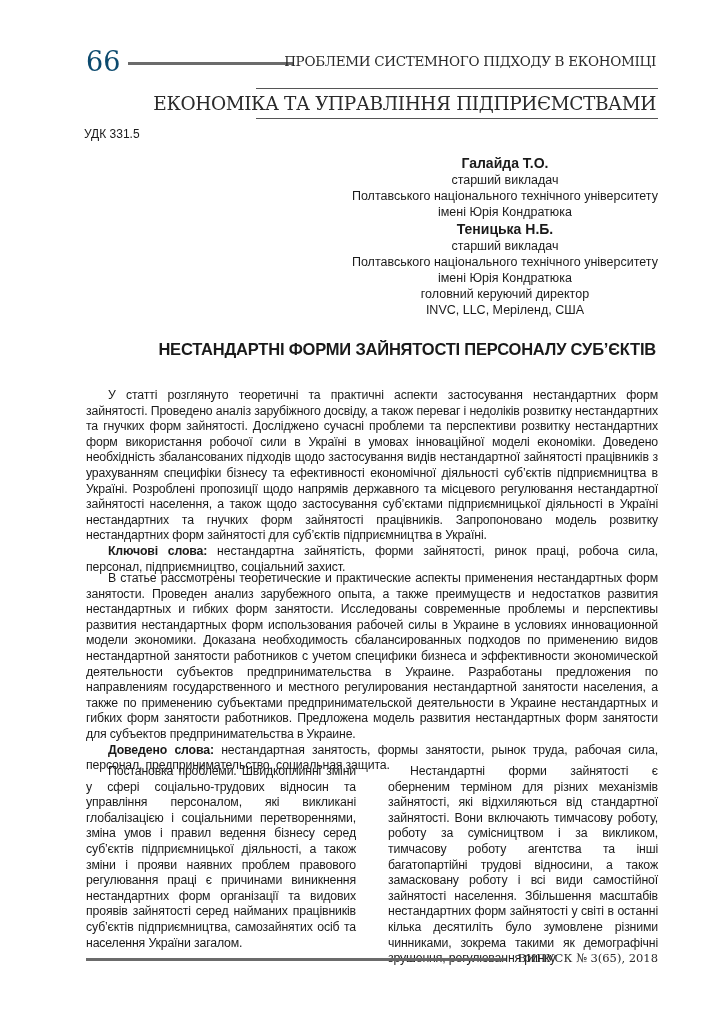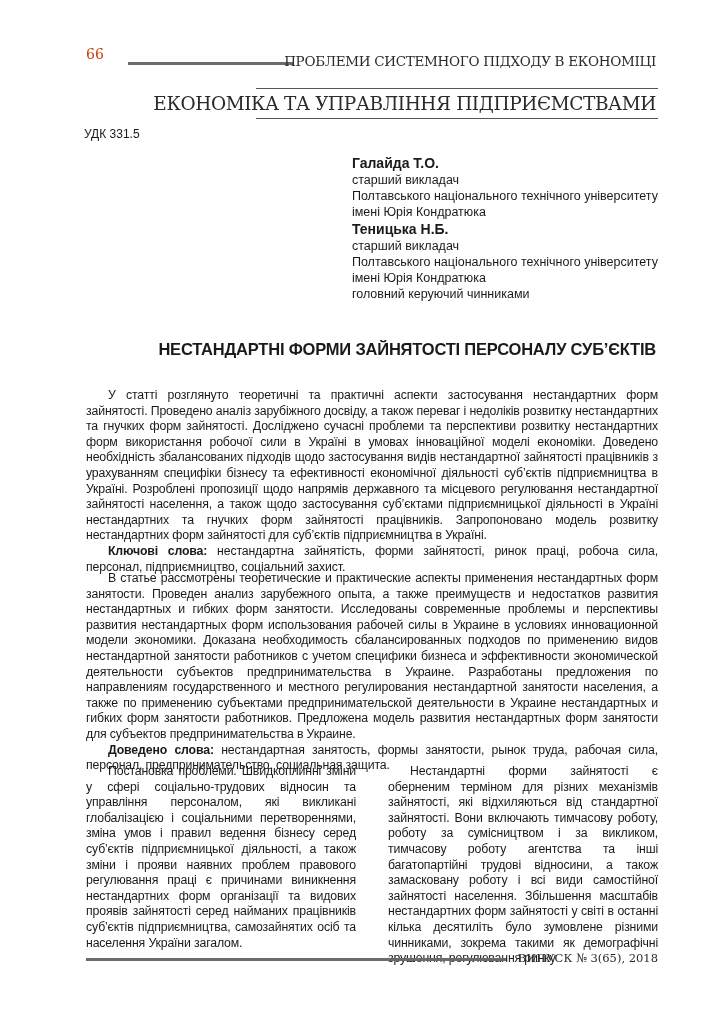--- a/index.html
+++ b/index.html
@@ -1,29 +1,29 @@
 <!DOCTYPE html>
 <html><head>
   <meta charset="utf-8">
   <style>
     html, body { margin: 0; padding: 0; background: #ffffff; }
     body { width: 724px; height: 1024px; position: relative; overflow: hidden; color: #1a1a1a; }
     .serif { font-family: "DejaVu Serif", "Liberation Serif", serif; }
     .sans { font-family: "Liberation Sans", "DejaVu Sans", sans-serif; }
 
-    #page-number { position: absolute; left: 86px; top: 46px; font-size: 14px; color: #c2410c; }
+    #page-number { position: absolute; left: 86px; top: 46px; font-size: 27px; color: #0c4a6e; }
     #header-rule-top { position: absolute; left: 128px; top: 62px; width: 165px; height: 3px; background: #6b6b6b; }
     #journal-title { position: absolute; right: 68px; top: 53px; font-size: 13.5px; letter-spacing: -0.3px; color: #2a2a2a; white-space: nowrap; }
     #section-rule-1 { position: absolute; left: 256px; top: 88px; width: 402px; height: 1px; background: #555; }
     #section-title { position: absolute; right: 68px; top: 93px; font-size: 18.5px; letter-spacing: -0.4px; color: #2a2a2a; white-space: nowrap; }
     #section-rule-2 { position: absolute; left: 256px; top: 118px; width: 402px; height: 1px; background: #555; }
 
     #udc { position: absolute; left: 84px; top: 127px; font-size: 12px; }
 
-    #authors { position: absolute; right: 66px; top: 154px; text-align: left; font-size: 12.5px; line-height: 16px; }
+    #authors { position: absolute; right: 66px; top: 154px; text-align: center; font-size: 12.5px; line-height: 16px; }
     .author-name { font-weight: bold; font-size: 14px; line-height: 18px; }
 
     #article-title { position: absolute; left: 140px; top: 340px; width: 516px; text-align: right; font-weight: bold; font-size: 16.5px; line-height: 18px; letter-spacing: -0.2px; }
 
     .abstract { position: absolute; left: 86px; width: 572px; font-size: 12.3px; line-height: 15.6px; text-align: justify; letter-spacing: -0.15px; }
     .abstract p { margin: 0; text-indent: 22px; }
     #abstract-ua { top: 388px; }
     #abstract-ru { top: 571px; }
     .kw-label { font-weight: bold; }
 
@@ -55,21 +55,22 @@
     <div>Полтавського національного технічного університету</div>
     <div>імені Юрія Кондратюка</div>
   </div>
   <div>
     <div class="author-name">Теницька Н.Б.</div>
     <div>старший викладач</div>
     <div>Полтавського національного технічного університету</div>
     <div>імені Юрія Кондратюка</div>
   </div>
   <div>
-    <div>головний керуючий чинниками</div>
+    <div>головний керуючий директор</div>
+    <div>INVC, LLC, Меріленд, США</div>
   </div>
 </div>
 
 <div id="article-title" class="sans">
   <div>НЕСТАНДАРТНІ ФОРМИ ЗАЙНЯТОСТІ ПЕРСОНАЛУ СУБ’ЄКТІВ</div>
 </div>
 
 <div id="abstract-ua" class="abstract sans">
   <p>У статті розглянуто теоретичні та практичні аспекти застосування нестандартних форм зайнятості. Проведено аналіз зарубіжного досвіду, а також переваг і недоліків розвитку нестандартних та гнучких форм зайнятості. Досліджено сучасні проблеми та перспективи розвитку нестандартних форм використання робочої сили в Україні в умовах інноваційної моделі економіки. Доведено необхідність збалансованих підходів щодо застосування видів нестандартної зайнятості працівників з урахуванням специфіки бізнесу та ефективності економічної діяльності суб’єктів підприємництва в Україні. Розроблені пропозиції щодо напрямів державного та місцевого регулювання нестандартної зайнятості населення, а також щодо застосування суб’єктами підприємницької діяльності в Україні нестандартних та гнучких форм зайнятості працівників. Запропоновано модель розвитку нестандартних форм зайнятості для суб’єктів підприємництва в Україні.</p>
   <p><span class="kw-label">Ключові слова:</span> <span>нестандартна зайнятість, форми зайнятості, ринок праці, робоча сила, персонал, підприємництво, соціальний захист.</span></p>

